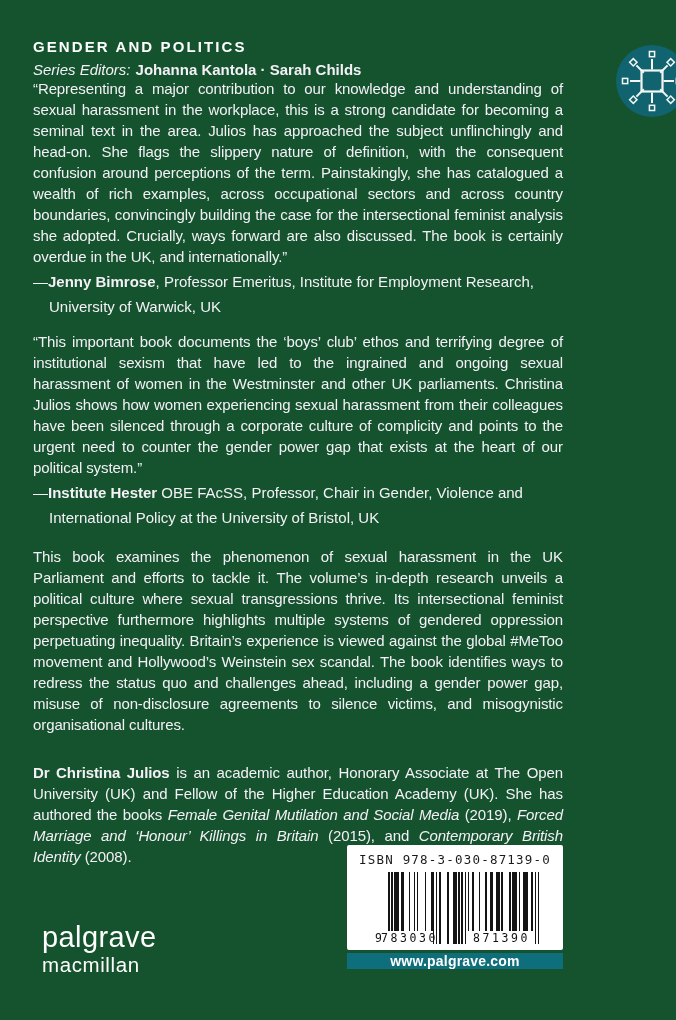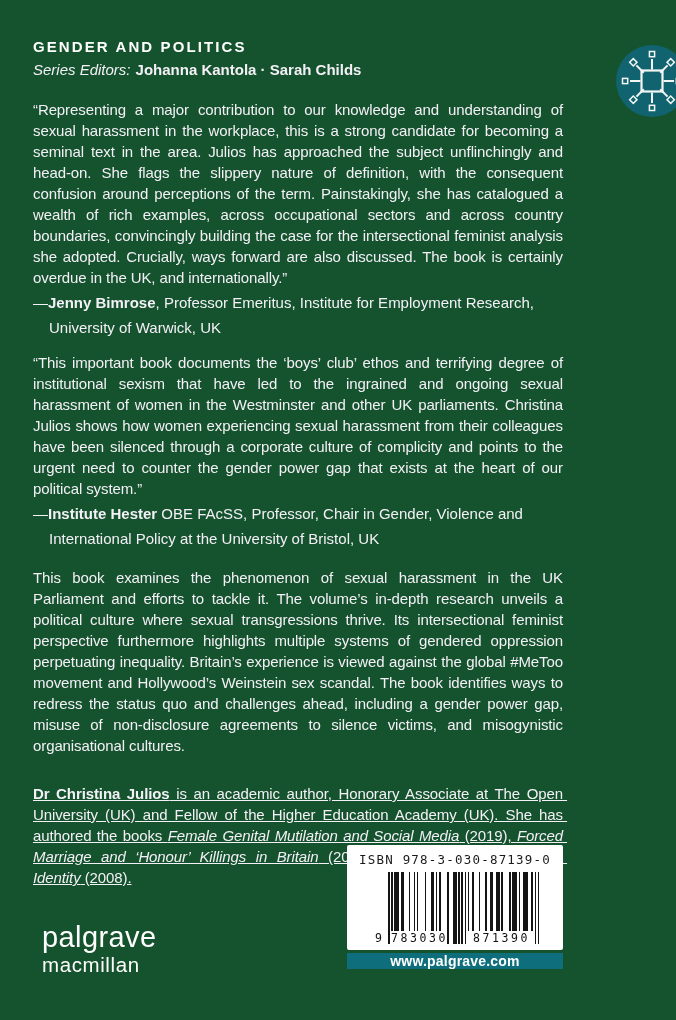--- a/index.html
+++ b/index.html
@@ -19,30 +19,30 @@
   .series-title{
     font-size:15px;font-weight:700;letter-spacing:2.1px;color:#ffffff;
   }
   .series-editors{margin-top:6px;font-size:15px;color:#f4f0f7;}
   .ed-label{font-style:italic;margin-right:5px;}
   .ed-names{font-weight:700;}
   .para{
     margin:0;text-align:justify;
     font-size:15px;line-height:21px;letter-spacing:-0.1px;
   }
-  .quote-1{margin-top:21px;}
+  .quote-1{}
   .quote-2{margin-top:12px;}
   .attribution{
     margin-top:2px;font-size:15px;line-height:25px;
     padding-left:16px;text-indent:-16px;
   }
   .attr-name{font-weight:700;}
   .desc{margin-top:16px;}
   .bio{margin-top:27px;}
-  .seg{white-space:pre-wrap;text-decoration:underline;}
+  .seg{white-space:pre-wrap;}
   .seg.bold{font-weight:700;}
   .seg.italic{font-style:italic;}
   
   .barcode-block{position:absolute;left:347px;top:845px;width:216px;}
   .barcode-box{
     background:#ffffff;border-radius:2px;height:105px;
     color:#111;position:relative;
   }
   .isbn{
     padding-top:7px;text-align:center;
@@ -52,21 +52,21 @@
   .barcode-inner{position:relative;margin:5px auto 0;width:170px;height:72px;}
   .bars{position:absolute;left:18px;top:0;height:72px;display:flex;}
   .module{flex:0 0 1.6px;height:100%;}
   .module.on{background:#141414;}
   .bc-digit-lead,.bc-group{
     position:absolute;bottom:-1px;height:14px;line-height:14px;
     font-family:"DejaVu Sans Mono",monospace;font-size:11.5px;
     color:#111;background:#ffffff;text-align:center;letter-spacing:2.6px;
   }
   .bc-digit-lead{left:1px;width:15px;background:transparent;letter-spacing:0;}
-  .bc-group.g1{left:21px;width:52px;}
+  .bc-group.g1{left:11px;width:52px;}
   .bc-group.g2{left:98px;width:67px;}
   .site-bar{
     margin-top:3px;height:16px;background:#0e6e7c;
     display:flex;align-items:center;justify-content:center;
   }
   .site-bar span{font-size:14px;font-weight:700;color:#ffffff;letter-spacing:0.2px;}
   
   .logo{position:absolute;left:42px;top:921px;color:#ffffff;}
   .logo-top{font-size:29px;line-height:32px;letter-spacing:0.4px;}
   .logo-bottom{font-size:20.5px;line-height:22px;letter-spacing:0.6px;margin-top:1px;}

